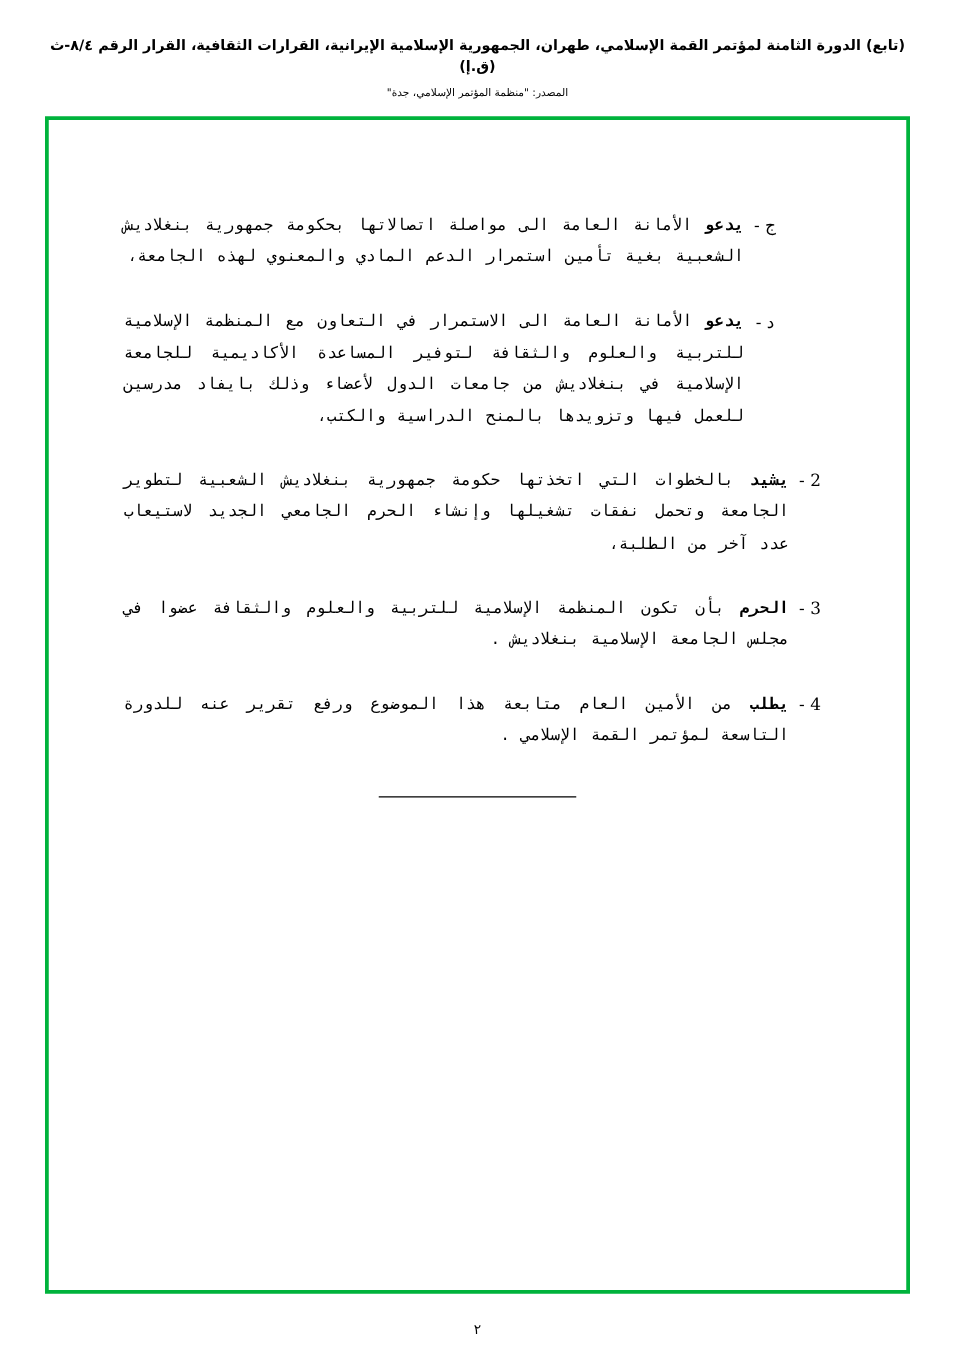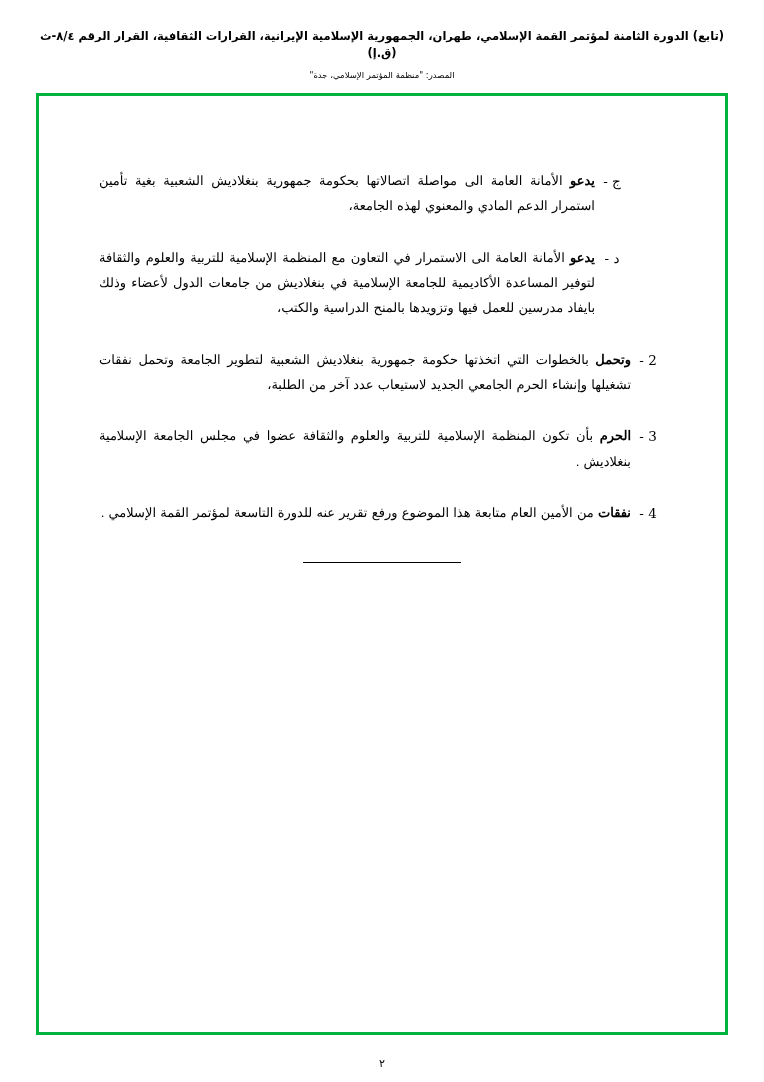--- a/index.html
+++ b/index.html
@@ -66,21 +66,21 @@
     width: 34px;
     text-align: center;
     font-family: "DejaVu Serif", serif;
     font-size: 13.5px;
     line-height: 1.95;
     white-space: nowrap;
     direction: rtl;
   }
   .body {
     flex: 1 1 auto;
-    font-family: Liberation Serif, serif;
+    font-family: Liberation Mono, monospace;
     font-size: 13px;
     line-height: 1.95;
     text-align: justify;
     text-align-last: right;
     direction: rtl;
     word-spacing: 1px;
   }
   .body .lead {
     font-weight: bold;
     letter-spacing: 1.2px;
@@ -128,31 +128,31 @@
         <div class="body"><span class="lead">يدعو</span><span> الأمانة العامة الى مواصلة اتصالاتها بحكومة جمهورية بنغلاديش الشعبية بغية تأمين استمرار الدعم المادي والمعنوي لهذه الجامعة،</span></div>
       </div>
 
       <div class="item sub-level">
         <div class="marker">د -</div>
         <div class="body"><span class="lead">يدعو</span><span> الأمانة العامة الى الاستمرار في التعاون مع المنظمة الإسلامية للتربية والعلوم والثقافة لتوفير المساعدة الأكاديمية للجامعة الإسلامية في بنغلاديش من جامعات الدول لأعضاء وذلك بايفاد مدرسين للعمل فيها وتزويدها بالمنح الدراسية والكتب،</span></div>
       </div>
 
       <div class="item">
         <div class="marker">2 -</div>
-        <div class="body"><span class="lead">وتحمل</span><span> بالخطوات التي اتخذتها حكومة جمهورية بنغلاديش الشعبية لتطوير الجامعة وتحمل نفقات تشغيلها وإنشاء الحرم الجامعي الجديد لاستيعاب عدد آخر من الطلبة،</span></div>
+        <div class="body"><span class="lead">يشيد</span><span> بالخطوات التي اتخذتها حكومة جمهورية بنغلاديش الشعبية لتطوير الجامعة وتحمل نفقات تشغيلها وإنشاء الحرم الجامعي الجديد لاستيعاب عدد آخر من الطلبة،</span></div>
       </div>
 
       <div class="item">
         <div class="marker">3 -</div>
         <div class="body"><span class="lead">الحرم</span><span> بأن تكون المنظمة الإسلامية للتربية والعلوم والثقافة عضوا في مجلس الجامعة الإسلامية بنغلاديش .</span></div>
       </div>
 
       <div class="item">
         <div class="marker">4 -</div>
-        <div class="body"><span class="lead">نفقات</span><span> من الأمين العام متابعة هذا الموضوع ورفع تقرير عنه للدورة التاسعة لمؤتمر القمة الإسلامي .</span></div>
+        <div class="body"><span class="lead">يطلب</span><span> من الأمين العام متابعة هذا الموضوع ورفع تقرير عنه للدورة التاسعة لمؤتمر القمة الإسلامي .</span></div>
       </div>
 
       <div class="divider-wrap">
         <div class="divider"></div>
       </div>
 
     </div>
   </div>
 
   <div class="footer">

